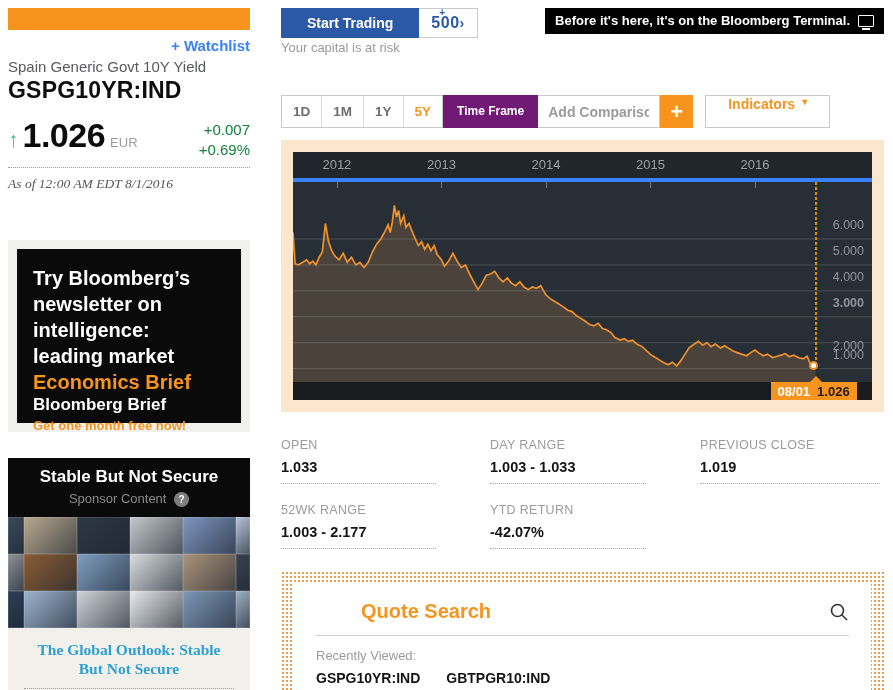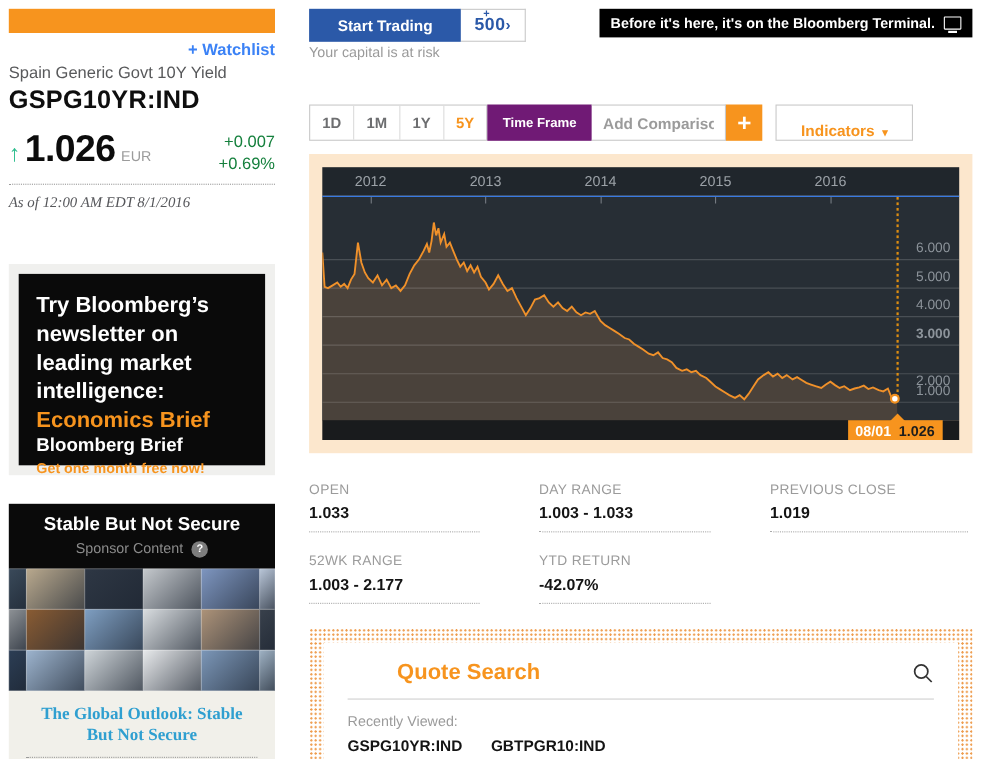--- a/index.html
+++ b/index.html
@@ -54,28 +54,28 @@
 
   .controls { display:flex; margin-top:40px; height:33px; }
   .range-group { display:flex; border:1px solid #c9c9c9; background:#fff; align-items:center; }
   .range-item { font-size:13.5px; font-weight:bold; color:#6d6e70; padding:0 11px; line-height:31px; border-right:1px solid #dcdcdc; cursor:pointer; }
   .range-item:last-child { border-right:none; }
   .range-item.active { color:#f7941e; }
   .tf-btn { background:#701a75; color:#fff; font-weight:bold; font-size:12px; padding:0 14px; line-height:33px; cursor:pointer; }
   .cmp-input { border:1px solid #c9c9c9; border-left:none; width:122px; font-family:"Liberation Sans",sans-serif; font-size:14px; font-weight:bold; color:#555; padding:0 10px; outline:none; }
   .cmp-input::placeholder { color:#9b9b9b; font-weight:bold; }
   .plus-btn { background:#f7941e; color:#fff; width:33px; font-size:22px; font-weight:bold; display:flex; align-items:center; justify-content:center; cursor:pointer; }
-  .ind-btn { margin-left:12px; border:1px solid #c9c9c9; background:#fff; color:#f7941e; font-weight:bold; font-size:14px; padding:0 22px; display:flex; align-items:flex-end; gap:7px; cursor:pointer; }
+  .ind-btn { margin-left:12px; border:1px solid #c9c9c9; background:#fff; color:#f7941e; font-weight:bold; font-size:14px; padding:0 22px; display:flex; align-items:flex-start; gap:7px; cursor:pointer; }
   .ind-caret { font-size:10px; }
 
   .chart-wrap { margin-top:12px; background:#fce7cd; padding:12px; }
   .chart { width:579px; }
   .year-axis { position:relative; height:26px; background:#20262c; }
   .year-label { position:absolute; top:5px; transform:translateX(-50%); color:#9ba1a7; font-size:13px; }
-  .plot { position:relative; height:204px; background:#272e35; border-top:1px solid #3b82f6; }
+  .plot { position:relative; height:204px; background:#272e35; border-top:4px solid #3b82f6; }
   .plot svg { position:absolute; left:0; top:0; }
   .xtick { position:absolute; top:0; width:1px; height:6px; background:#757b82; }
   .ylab { position:absolute; right:8px; color:#8d949b; font-size:12.5px; }
   .vline { position:absolute; width:2px; background-image:linear-gradient(#e8920e 55%, rgba(0,0,0,0) 55%); background-size:2px 5px; opacity:.95; }
   .marker { position:absolute; width:9px; height:9px; border-radius:50%; background:#fff; border:2.5px solid #ef8f1f; }
   .chart-bottom { position:relative; height:18px; background:#191b1d; }
   .last-label { position:absolute; top:0; height:18px; background:#f7941e; display:flex; align-items:center; padding:0 7px; font-size:13px; font-weight:bold; gap:7px; }
   .last-date { color:#fff; }
   .last-val { color:#1d1d1d; }
   .last-tri { position:absolute; top:-6px; width:0; height:0; border-left:7px solid rgba(0,0,0,0); border-right:7px solid rgba(0,0,0,0); border-bottom:7px solid #f7941e; }
@@ -115,22 +115,22 @@
         <div>+0.69%</div>
       </div>
     </div>
     <div class="asof">As of 12:00 AM EDT 8/1/2016</div>
 
     <div class="ad1-frame">
       <div class="ad1">
         <div>
           <div class="ad1-line">Try Bloomberg’s</div>
           <div class="ad1-line">newsletter on</div>
+          <div class="ad1-line">intelligence:</div>
           <div class="ad1-line">leading market</div>
-          <div class="ad1-line">intelligence:</div>
           <div class="ad1-highlight">Economics Brief</div>
         </div>
         <div class="ad1-brand">Bloomberg Brief</div>
         <div class="ad1-cta">Get one month free now!</div>
       </div>
     </div>
 
     <div class="ad2">
       <div class="ad2-head">
         <div class="ad2-title">Stable But Not Secure</div>

